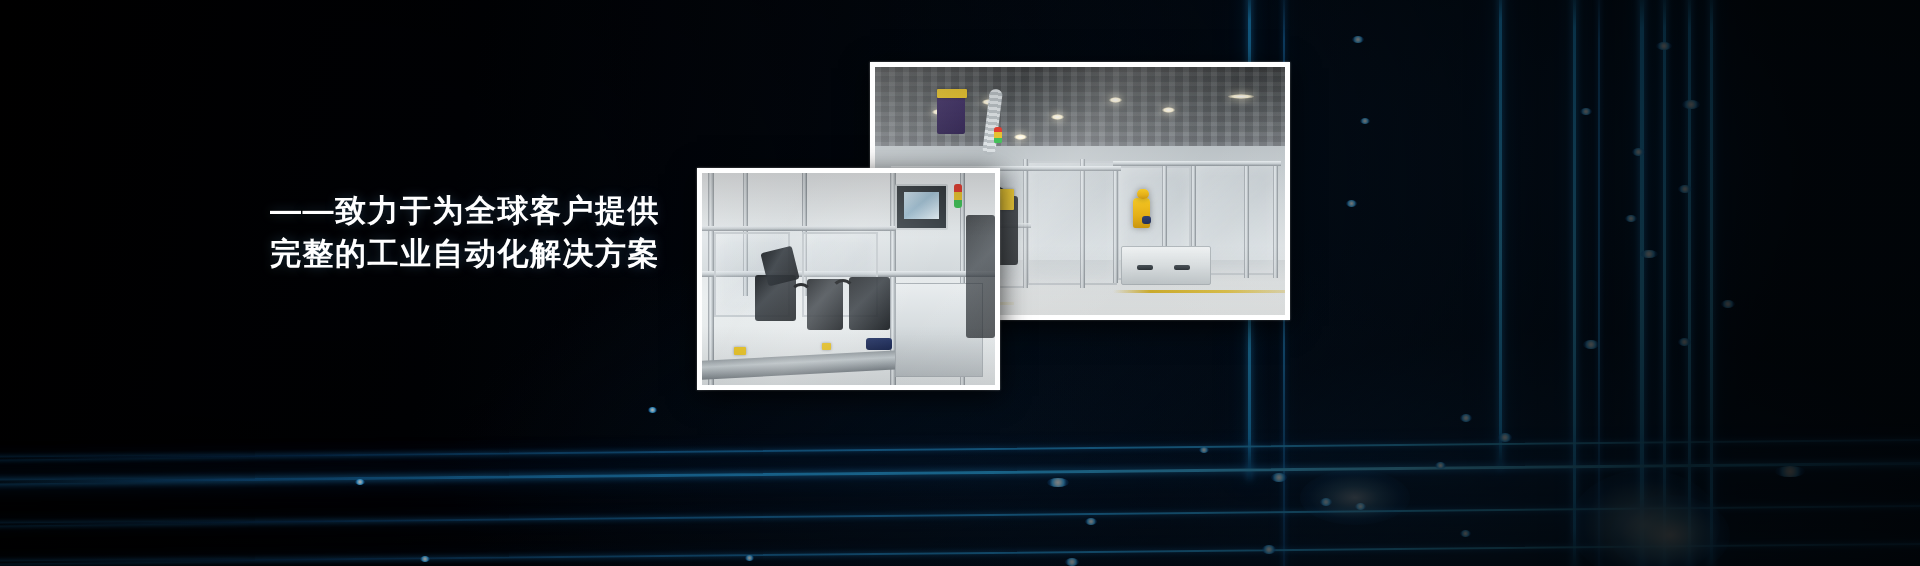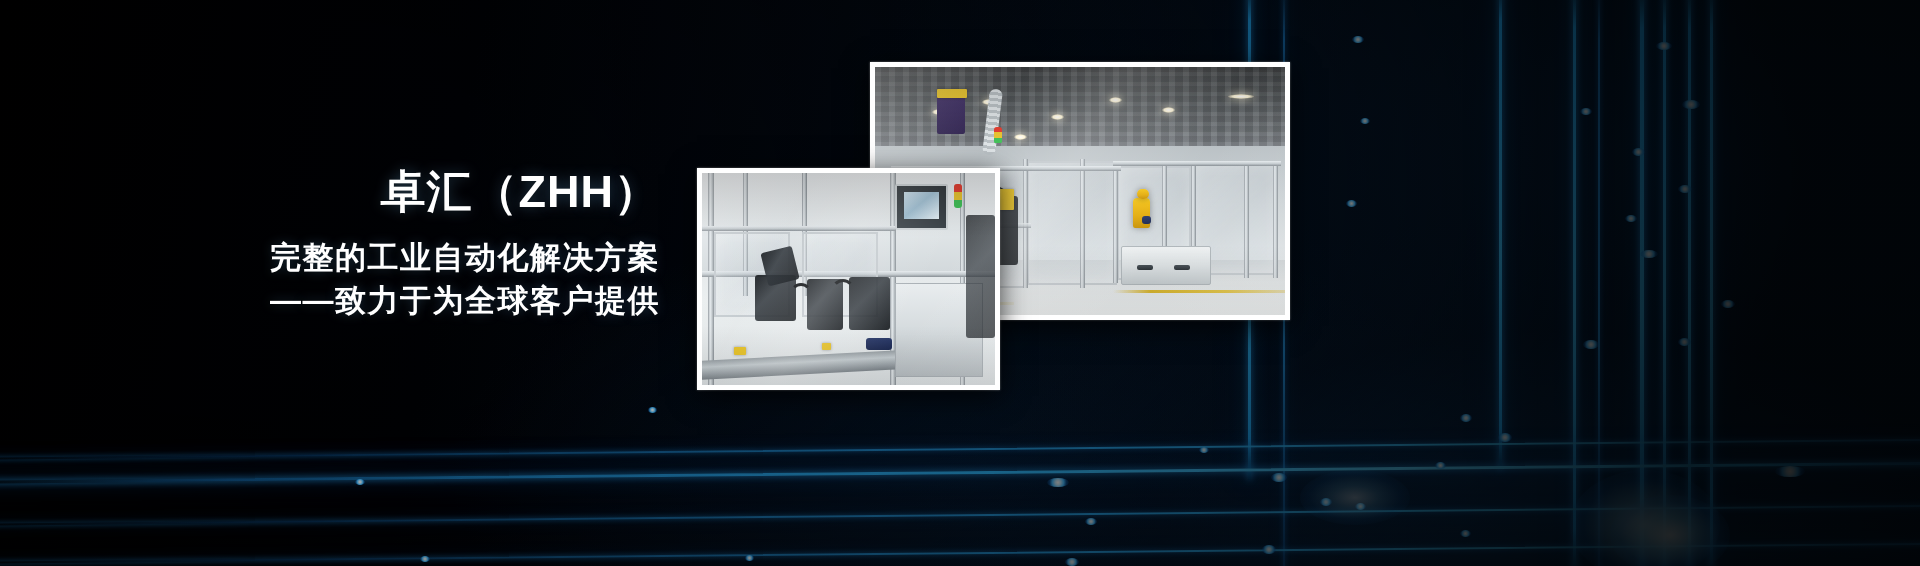--- a/index.html
+++ b/index.html
@@ -412,21 +412,20 @@
         <div class="conveyor" style="left:-2%;top:86%;width:78%;height:9%;transform:rotate(-3deg);"></div>
         <div class="panel-box" style="left:66%;top:52%;width:30%;height:44%;"></div>
         <div class="machine-dark" style="left:90%;top:20%;width:10%;height:58%;opacity:.8;"></div>
       </div>
       <div class="glass-sheen"></div>
       <div class="photo-shade"></div>
     </div>
   </div>
 
   <div class="text-block">
-    <div class="headline">卓汇（ZHH）</div>
     <div class="sub-wrap">
+      <div class="sub-line">——致力于为全球客户提供</div>
       <div class="sub-line">完整的工业自动化解决方案</div>
-      <div class="sub-line">——致力于为全球客户提供</div>
     </div>
   </div>
 
   <div class="bg-vignette"></div>
 </div>
 
 </body></html>

